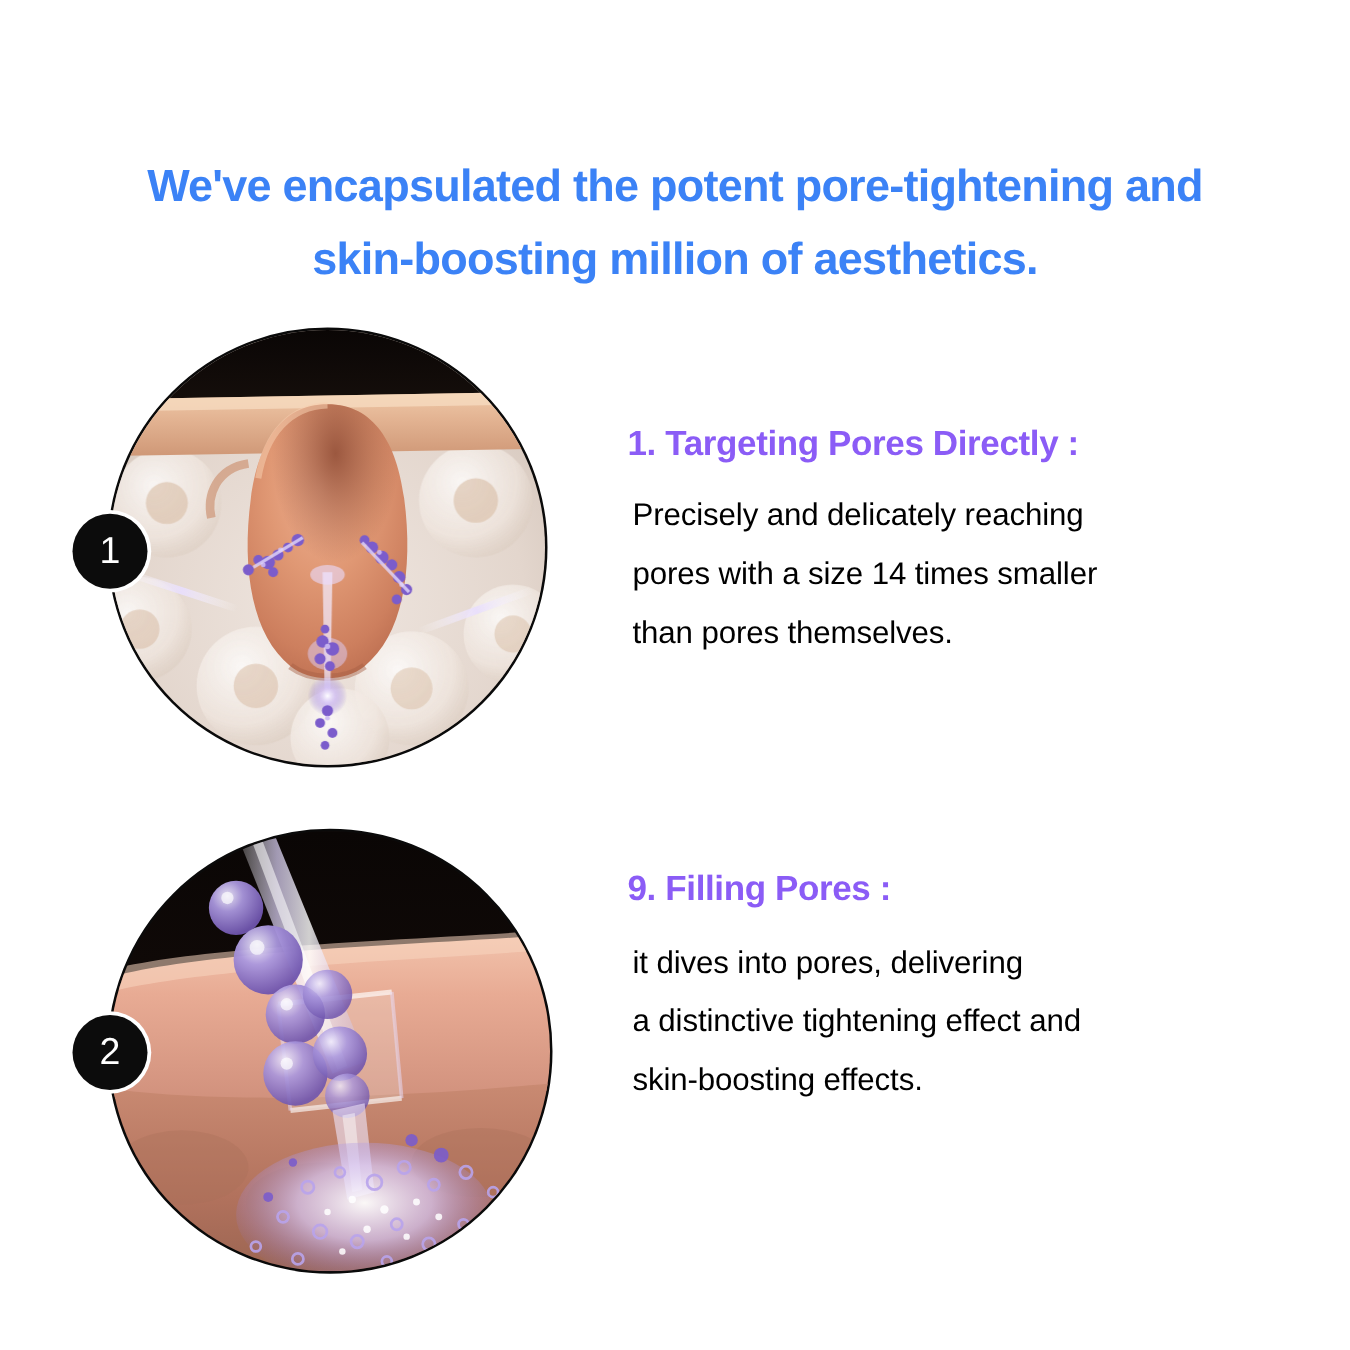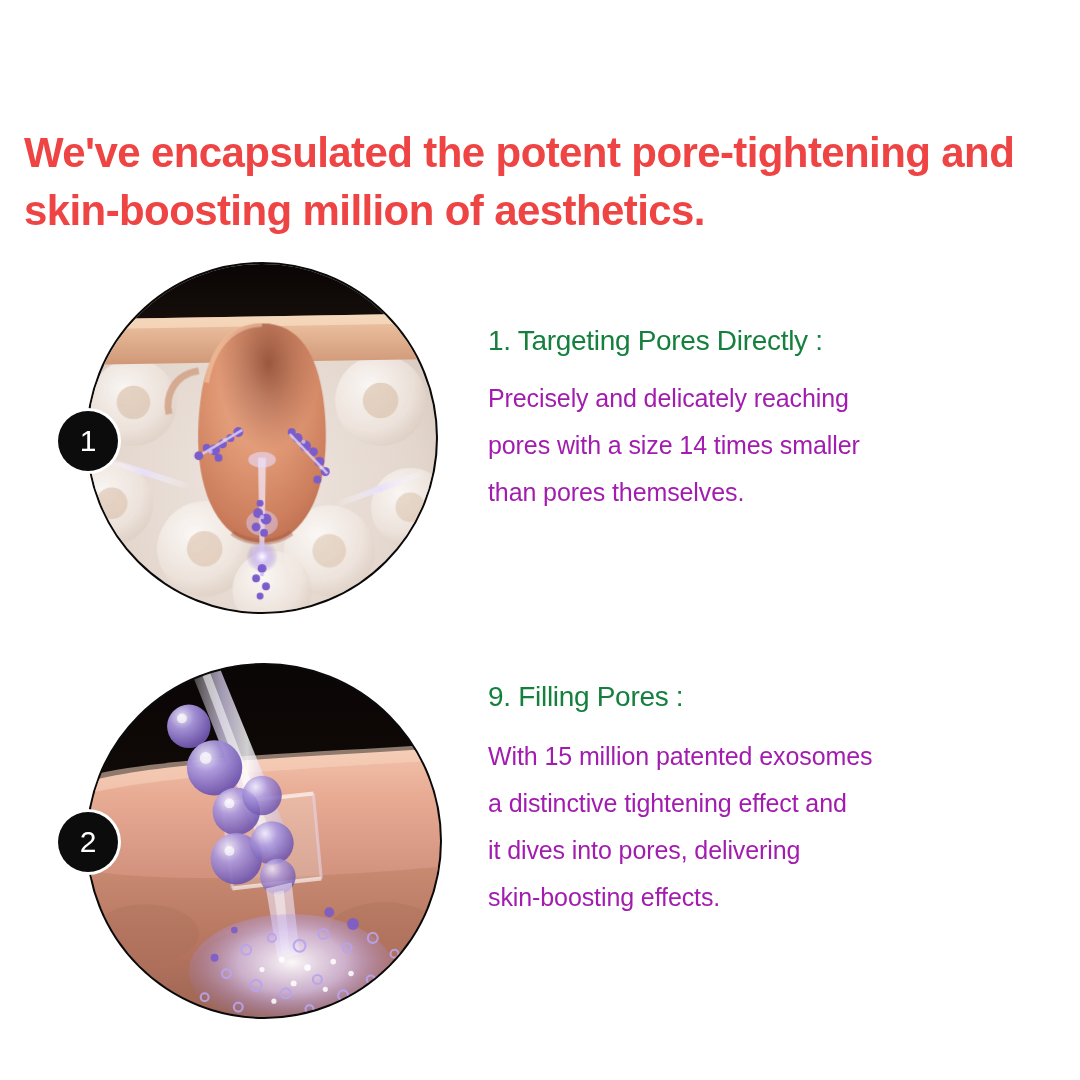--- a/index.html
+++ b/index.html
@@ -20,23 +20,23 @@
     inset: 0;
     background: #ffffff;
   }
 
   
   .headline {
     position: absolute;
     left: 0;
     top: 96px;
     width: 1080px;
-    text-align: left;
-    color: #ef4444;
-    font-size: 42px;
+    text-align: center;
+    color: #3b82f6;
+    font-size: 36px;
     font-weight: 700;
     line-height: 58px;
     letter-spacing: -0.6px;
     padding: 0 24px;
     box-sizing: border-box;
   }
   .headline .hl-line { display: block; white-space: nowrap; }
 
   
   .section { position: absolute; left: 0; width: 1080px; }
@@ -83,29 +83,29 @@
   }
   #section-2 .badge { top: 149px; }
 
   .copy {
     position: absolute;
     left: 488px;
     top: 0;
     width: 540px;
   }
   .copy-title {
-    color: #15803d;
+    color: #8b5cf6;
     font-size: 28px;
-    font-weight: 400;
+    font-weight: 700;
     letter-spacing: -0.3px;
-    margin: 0;
+    margin: 14px;
   }
   .copy-body {
-    margin: 0;
-    color: #a21caf;
+    margin: 18px;
+    color: #000000;
     font-size: 25px;
     font-weight: 400;
     line-height: 47px;
     letter-spacing: -0.1px;
   }
   .copy-body .ln { display: block; white-space: nowrap; }
 
   #section-1 .copy { top: 63px; }
   #section-1 .copy-body { margin-top: 18px; }
   #section-2 .copy { top: 18px; }
@@ -394,21 +394,20 @@
               <circle cx="148" cy="268" r="3.4"></circle>
           </g>
         </svg>
       </div>
       <div class="badge">2</div>
     </div>
 
     <div class="copy">
       <p class="copy-title">9. Filling Pores :</p>
       <p class="copy-body">
-        <span class="ln">With 15 million patented exosomes</span>
+        <span class="ln">it dives into pores, delivering</span>
         <span class="ln">a distinctive tightening effect and</span>
-        <span class="ln">it dives into pores, delivering</span>
         <span class="ln">skin-boosting effects.</span>
       </p>
     </div>
   </div>
 
 </div>
 
 </body></html>

